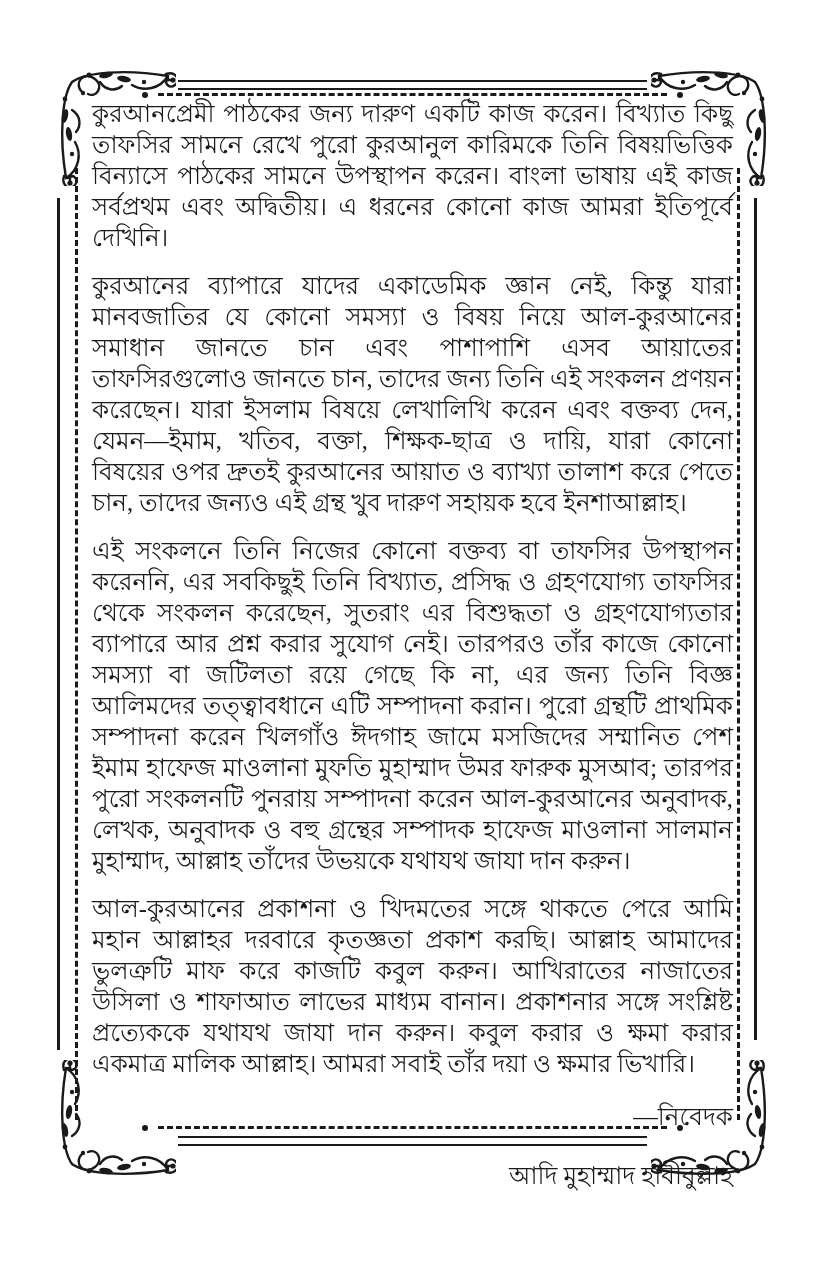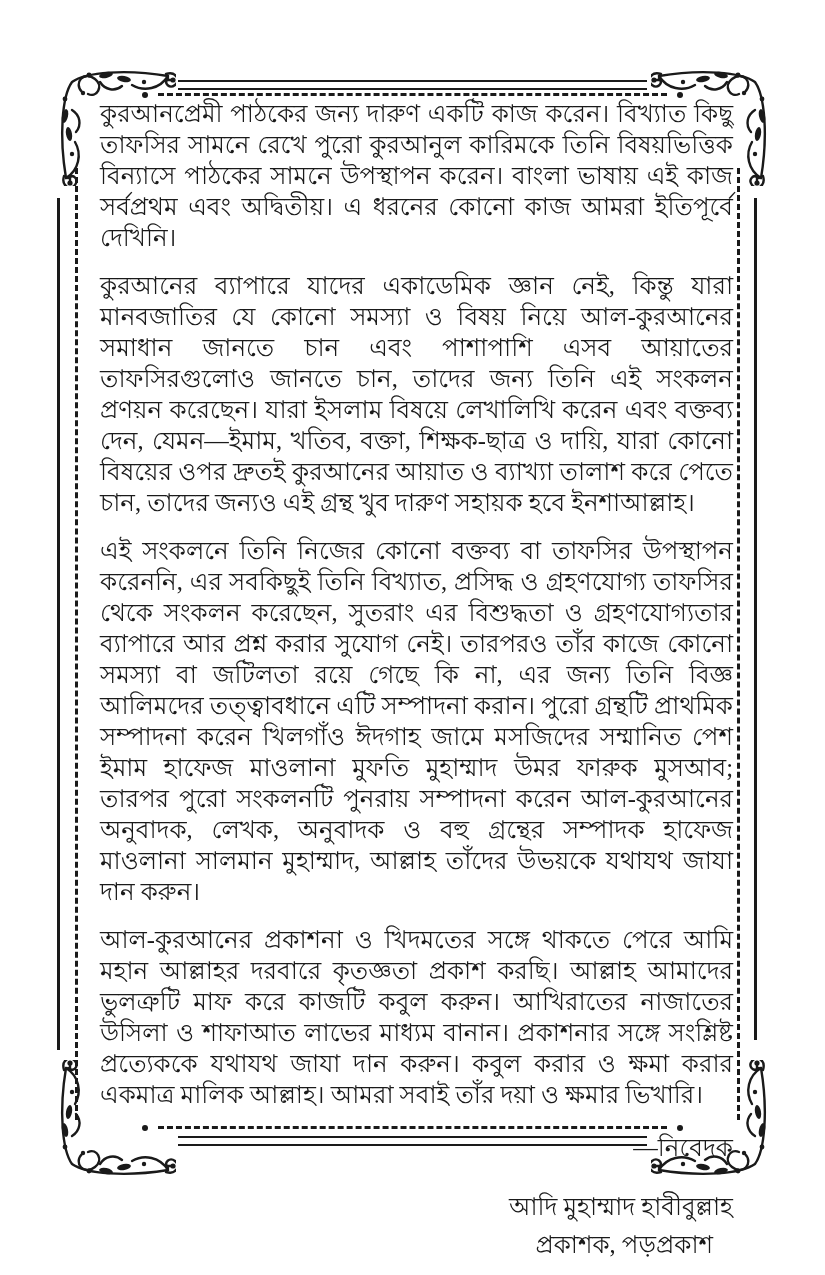--- a/index.html
+++ b/index.html
@@ -61,21 +61,21 @@
   .rule-dashed-top::after,  .rule-dashed-bottom::after  { right: -16px; }
 
   .rule-solid-left  { left: 57px;  top: 198px; height: 852px; border-left: 3px solid #1a1a1a; }
   .rule-dashed-left { left: 75px;  top: 168px; height: 952px; border-left: 3px dashed #1a1a1a; }
   .rule-solid-right  { right: 68px; top: 198px; height: 842px; border-right: 3px solid #1a1a1a; }
   .rule-dashed-right { right: 85px; top: 168px; height: 952px; border-right: 3px dashed #1a1a1a; }
 
   
   .text-block {
     position: absolute;
-    left: 100px; right: 92px; top: 98px;
+    left: 92px; right: 92px; top: 98px;
     font-size: 24.5px;
     line-height: 31px;
     text-align: justify;
   }
   .para {
     margin: 0 0 17px 0;
   }
   .signature {
     margin-top: 22px;
     text-align: right;
@@ -221,17 +221,16 @@
 
   <div class="text-block">
     <p class="para">কুরআনপ্রেমী পাঠকের জন্য দারুণ একটি কাজ করেন। বিখ্যাত কিছু তাফসির সামনে রেখে পুরো কুরআনুল কারিমকে তিনি বিষয়ভিত্তিক বিন্যাসে পাঠকের সামনে উপস্থাপন করেন। বাংলা ভাষায় এই কাজ সর্বপ্রথম এবং অদ্বিতীয়। এ ধরনের কোনো কাজ আমরা ইতিপূর্বে দেখিনি।</p>
     <p class="para">কুরআনের ব্যাপারে যাদের একাডেমিক জ্ঞান নেই, কিন্তু যারা মানবজাতির যে কোনো সমস্যা ও বিষয় নিয়ে আল-কুরআনের সমাধান জানতে চান এবং পাশাপাশি এসব আয়াতের তাফসিরগুলোও জানতে চান, তাদের জন্য তিনি এই সংকলন প্রণয়ন করেছেন। যারা ইসলাম বিষয়ে লেখালিখি করেন এবং বক্তব্য দেন, যেমন—ইমাম, খতিব, বক্তা, শিক্ষক-ছাত্র ও দায়ি, যারা কোনো বিষয়ের ওপর দ্রুতই কুরআনের আয়াত ও ব্যাখ্যা তালাশ করে পেতে চান, তাদের জন্যও এই গ্রন্থ খুব দারুণ সহায়ক হবে ইনশাআল্লাহ।</p>
     <p class="para">এই সংকলনে তিনি নিজের কোনো বক্তব্য বা তাফসির উপস্থাপন করেননি, এর সবকিছুই তিনি বিখ্যাত, প্রসিদ্ধ ও গ্রহণযোগ্য তাফসির থেকে সংকলন করেছেন, সুতরাং এর বিশুদ্ধতা ও গ্রহণযোগ্যতার ব্যাপারে আর প্রশ্ন করার সুযোগ নেই। তারপরও তাঁর কাজে কোনো সমস্যা বা জটিলতা রয়ে গেছে কি না, এর জন্য তিনি বিজ্ঞ আলিমদের তত্ত্বাবধানে এটি সম্পাদনা করান। পুরো গ্রন্থটি প্রাথমিক সম্পাদনা করেন খিলগাঁও ঈদগাহ জামে মসজিদের সম্মানিত পেশ ইমাম হাফেজ মাওলানা মুফতি মুহাম্মাদ উমর ফারুক মুসআব; তারপর পুরো সংকলনটি পুনরায় সম্পাদনা করেন আল-কুরআনের অনুবাদক, লেখক, অনুবাদক ও বহু গ্রন্থের সম্পাদক হাফেজ মাওলানা সালমান মুহাম্মাদ, আল্লাহ তাঁদের উভয়কে যথাযথ জাযা দান করুন।</p>
     <p class="para">আল-কুরআনের প্রকাশনা ও খিদমতের সঙ্গে থাকতে পেরে আমি মহান আল্লাহর দরবারে কৃতজ্ঞতা প্রকাশ করছি। আল্লাহ আমাদের ভুলত্রুটি মাফ করে কাজটি কবুল করুন। আখিরাতের নাজাতের উসিলা ও শাফাআত লাভের মাধ্যম বানান। প্রকাশনার সঙ্গে সংশ্লিষ্ট প্রত্যেককে যথাযথ জাযা দান করুন। কবুল করার ও ক্ষমা করার একমাত্র মালিক আল্লাহ। আমরা সবাই তাঁর দয়া ও ক্ষমার ভিখারি।</p>
 
     <div class="signature">
       <p class="sig-line sig-signoff">—নিবেদক</p>
       <p class="sig-line sig-name">আদি মুহাম্মাদ হাবীবুল্লাহ</p>
-      <p class="sig-line sig-role">প্রকাশক, পড়প্রকাশ</p>
     </div>
   </div>
 
 </div>
 
 </body></html>

